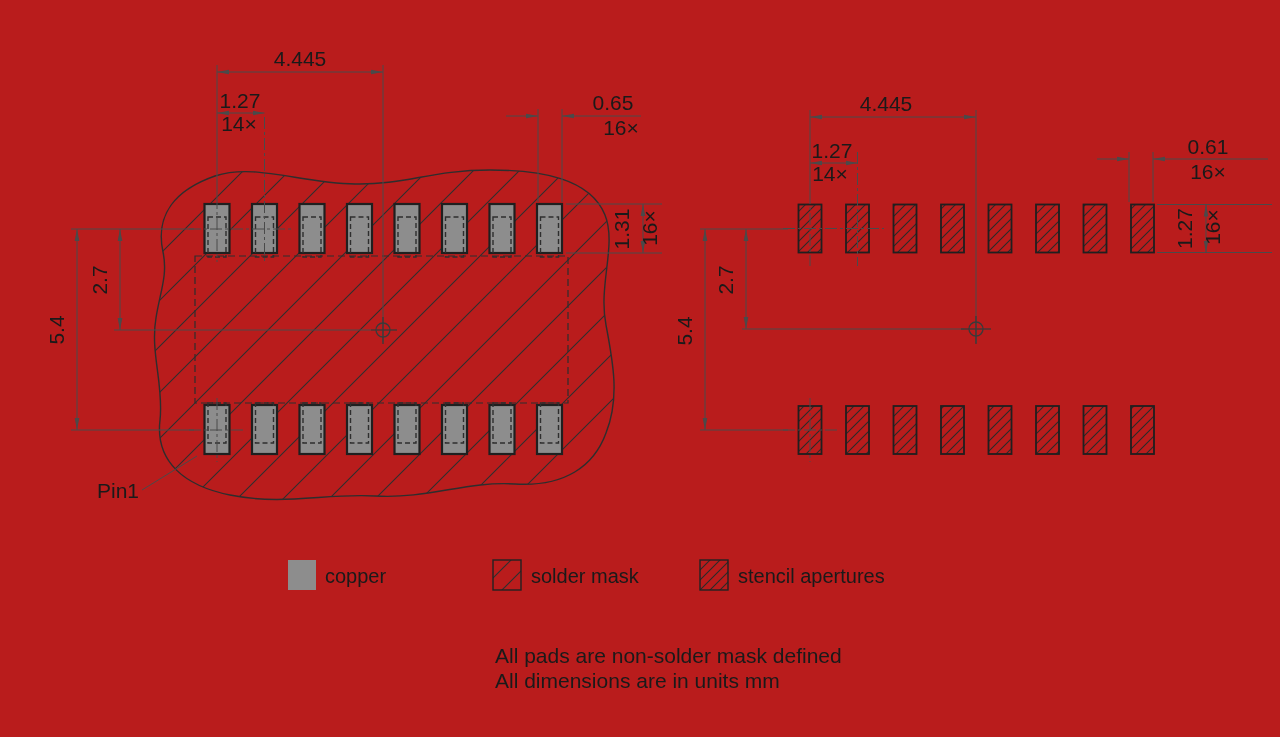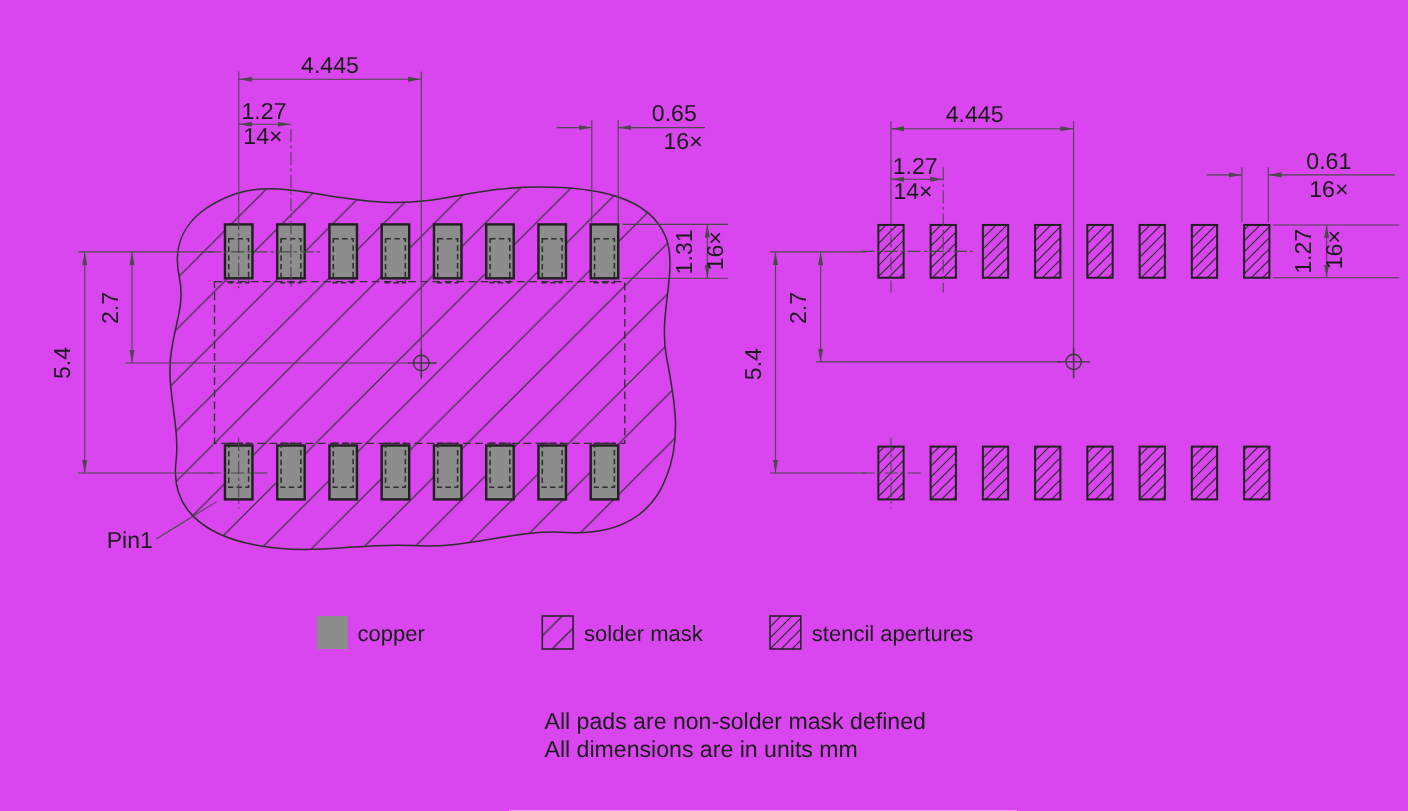--- a/index.html
+++ b/index.html
@@ -1,16 +1,16 @@
 <!DOCTYPE html>
 <html><head>
 <meta charset="utf-8">
 <style>
   html,body{margin:0;padding:0;background:#ffffff;}
-  #canvas{position:relative;width:1280px;height:737px;background:#d946ef;overflow:hidden;
+  #canvas{position:relative;width:1280px;height:737px;background:#b91c1c;overflow:hidden;
           font-family:"Liberation Sans", sans-serif;}
   svg text{font-family:"Liberation Sans", sans-serif;fill:#1a1a1a;}
   .dim-text{font-size:21px;}
   .legend-text{font-size:20px;}
   .note-text{font-size:21px;}
   .pad{fill:#8d8d8d;stroke:#1f1f1f;stroke-width:2.2;}
   .lead{fill:none;stroke:#2e2e2e;stroke-width:1.4;stroke-dasharray:5 3;}
   .aperture{stroke:#1f1f1f;stroke-width:1.8;}
   .bodyrect{fill:none;stroke:#2e2e2e;stroke-width:1.2;stroke-dasharray:7 4;}
   .dim{stroke:#4a4a4a;stroke-width:1;fill:none;}

